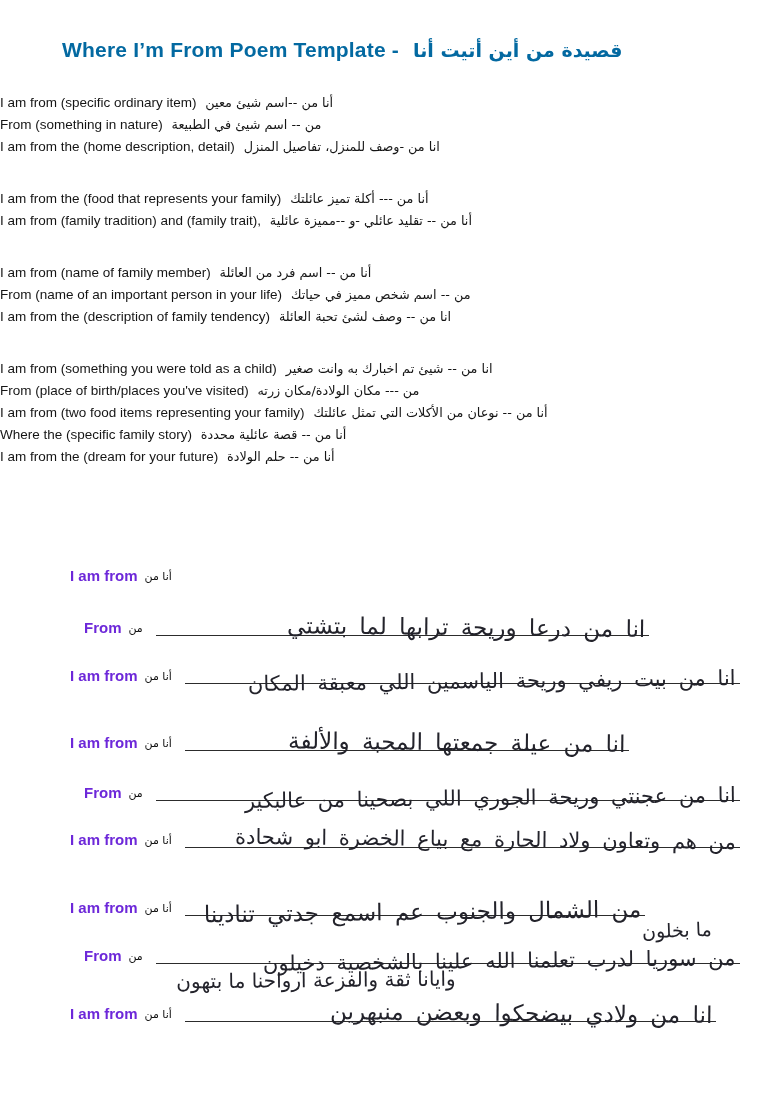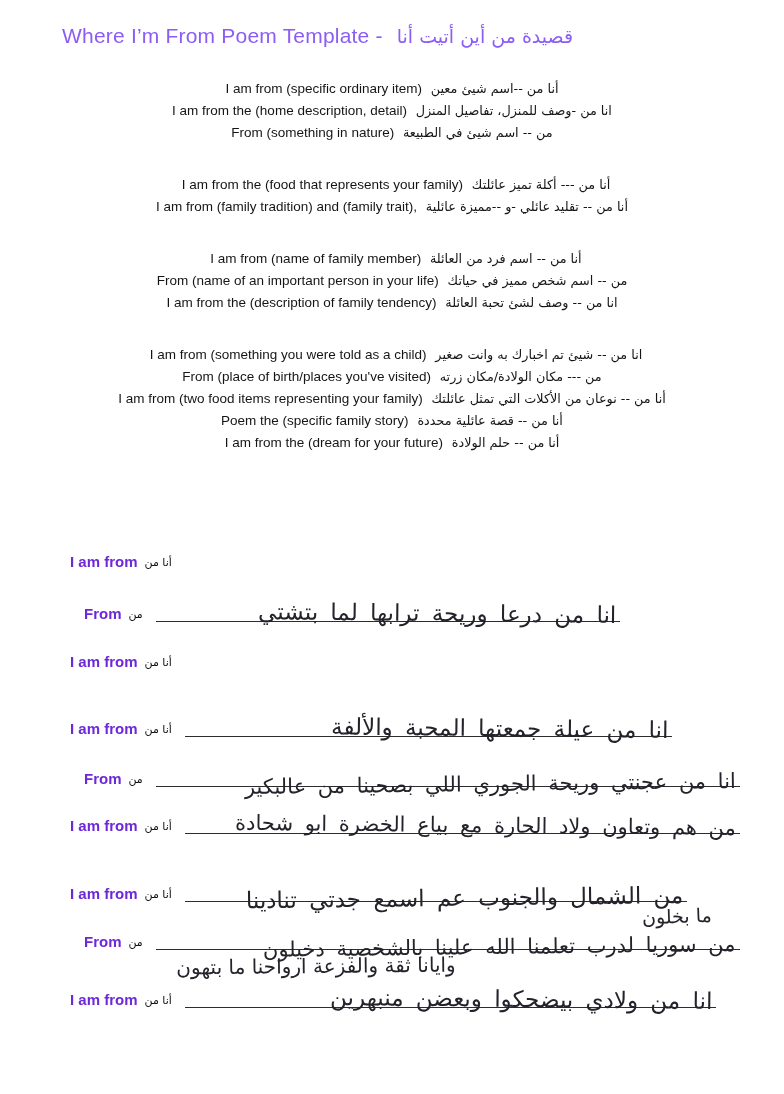--- a/index.html
+++ b/index.html
@@ -8,38 +8,38 @@
     background:#ffffff;
     position:relative;
     overflow:hidden;
     font-family:"Liberation Sans", sans-serif;
     color:#111;
   }
   .page { position:relative; width:784px; height:1094px; }
 
   
   .title {
-    margin:24px 40px 0 62px;
-    font-weight:normal;
+    margin:38px 40px 0 62px;
+    font-weight:bold;
     font-size:21px;
     letter-spacing:.2px;
-    color:#8b5cf6;
+    color:#0369a1;
   }
   .title .t-ar {
     font-family:"DejaVu Sans", sans-serif;
     font-size:19px;
     margin-left:8px;
   }
 
   
-  .template { margin-top:30px; text-align:center; }
+  .template { margin-top:30px; }
   .tl { font-size:13.5px; line-height:22px; color:#151515; }
   .tl .en { font-family:"Liberation Sans", sans-serif; }
   .tl .ar { font-family:"DejaVu Sans", sans-serif; font-size:12.8px; margin-left:5px; }
-  .gap { margin-top:30px;margin-left:8px; }
+  .gap { margin-top:30px; }
 
   
   .answers { margin-top:86px; }
   .arow {
     position:relative;
     display:flex; align-items:flex-end;
     margin-left:70px; margin-right:44px;
     height:30px;
   }
   .arow.from { margin-left:84px; }
@@ -47,23 +47,23 @@
   .mt20{margin-top:20px}.mt17{margin-top:17px}.mt38{margin-top:38px}
   .albl { font-weight:bold; font-size:15px; white-space:nowrap; color:#6d28d9; }
   .albl-ar {
     font-family:"DejaVu Sans", sans-serif;
     font-size:11px; margin:0 13px 1px 7px; white-space:nowrap; color:#101010;
   }
   .aline {
     flex:1; position:relative; height:100%;
     border-bottom:1.6px solid #2c2c2c;
   }
-  .aline.sm1 { margin-right:120px; }
-  .aline.sm2 { margin-right:68px; }
-  .aline.sm3 { margin-right:53px; }
+  .aline.sm1 { margin-right:91px; }
+  .aline.sm2 { margin-right:111px; }
+  .aline.sm3 { margin-right:95px; }
   .aline.sm4 { margin-right:24px; }
   .hw {
     position:absolute; right:4px; bottom:-7px;
     direction:rtl; white-space:nowrap;
     font-family:"DejaVu Sans", sans-serif;
     font-size:21px; color:#23232b;
     word-spacing:5px;
     transform-origin:right bottom;
   }
   .hw.big { font-size:23px; }
@@ -94,26 +94,26 @@
     <span class="t-ar" dir="rtl">قصيدة من أين أتيت أنا</span>
   </div>
 
   <div class="template">
 
     <div class="tl">
       <span class="en">I am from (specific ordinary item)</span>
       <span class="ar" dir="rtl">أنا من --اسم شيئ معين</span>
     </div>
     <div class="tl">
+      <span class="en">From (something in nature)</span>
+      <span class="ar" dir="rtl">من -- اسم شيئ في الطبيعة</span>
+    </div>
+    <div class="tl">
       <span class="en">I am from the (home description, detail)</span>
       <span class="ar" dir="rtl">انا من -وصف للمنزل، تفاصيل المنزل</span>
-    </div>
-    <div class="tl">
-      <span class="en">From (something in nature)</span>
-      <span class="ar" dir="rtl">من -- اسم شيئ في الطبيعة</span>
     </div>
 
     <div class="tl gap">
       <span class="en">I am from the (food that represents your family)</span>
       <span class="ar" dir="rtl">أنا من --- أكلة تميز عائلتك</span>
     </div>
     <div class="tl">
       <span class="en">I am from (family tradition) and (family trait),</span>
       <span class="ar" dir="rtl">أنا من -- تقليد عائلي -و --مميزة عائلية</span>
     </div>
@@ -137,21 +137,21 @@
     </div>
     <div class="tl">
       <span class="en">From (place of birth/places you've visited)</span>
       <span class="ar" dir="rtl">من --- مكان الولادة/مكان زرته</span>
     </div>
     <div class="tl">
       <span class="en">I am from (two food items representing your family)</span>
       <span class="ar" dir="rtl">أنا من -- نوعان من الأكلات التي تمثل عائلتك</span>
     </div>
     <div class="tl">
-      <span class="en">Poem the (specific family story)</span>
+      <span class="en">Where the (specific family story)</span>
       <span class="ar" dir="rtl">أنا من -- قصة عائلية محددة</span>
     </div>
     <div class="tl">
       <span class="en">I am from the (dream for your future)</span>
       <span class="ar" dir="rtl">أنا من -- حلم الولادة</span>
     </div>
   </div>
 
   <div class="answers">
 
@@ -164,20 +164,23 @@
       <span class="albl">From</span>
       <span class="albl-ar" dir="rtl">من</span>
       <span class="aline sm1">
         <span class="hw big rot-b">انا من درعا وريحة ترابها لما بتشتي</span>
       </span>
     </div>
 
     <div class="arow mt18">
       <span class="albl">I am from</span>
       <span class="albl-ar" dir="rtl">أنا من</span>
+      <span class="aline">
+        <span class="hw rot-a">انا من بيت ريفي وريحة الياسمين اللي معبقة المكان</span>
+      </span>
     </div>
 
     <div class="arow mt37">
       <span class="albl">I am from</span>
       <span class="albl-ar" dir="rtl">أنا من</span>
       <span class="aline sm2">
         <span class="hw big rot-b">انا من عيلة جمعتها المحبة والألفة</span>
       </span>
     </div>
 

